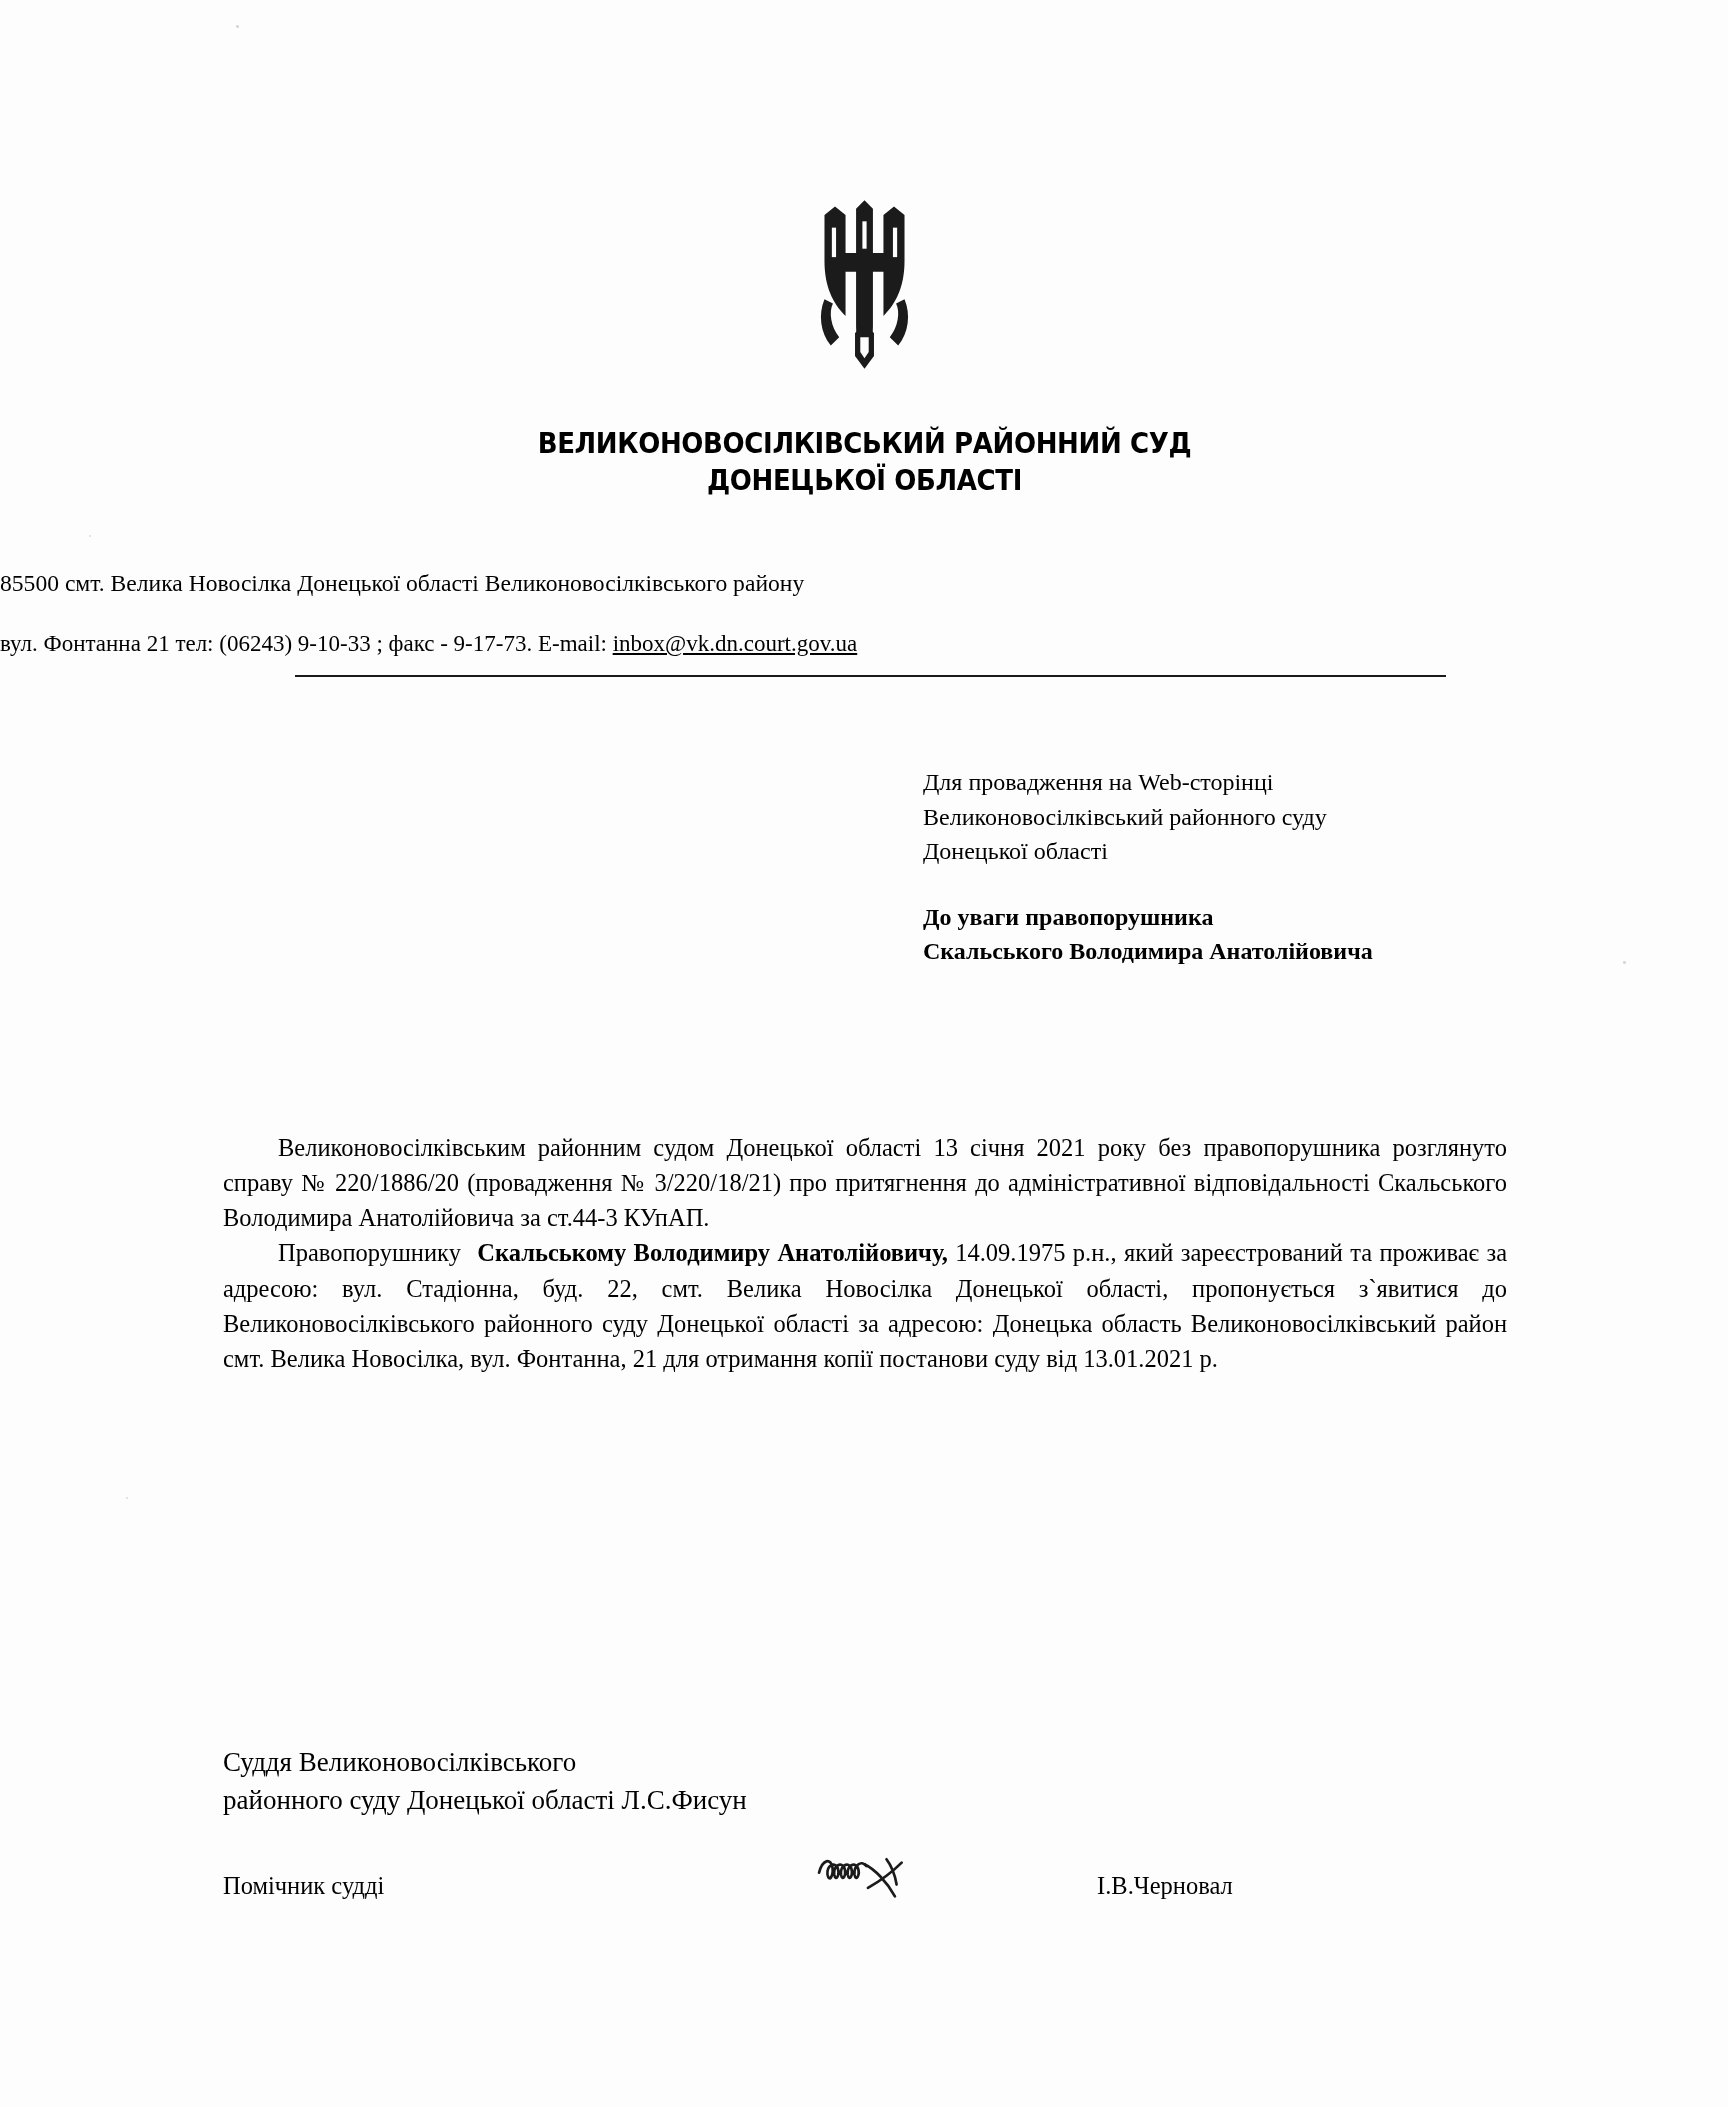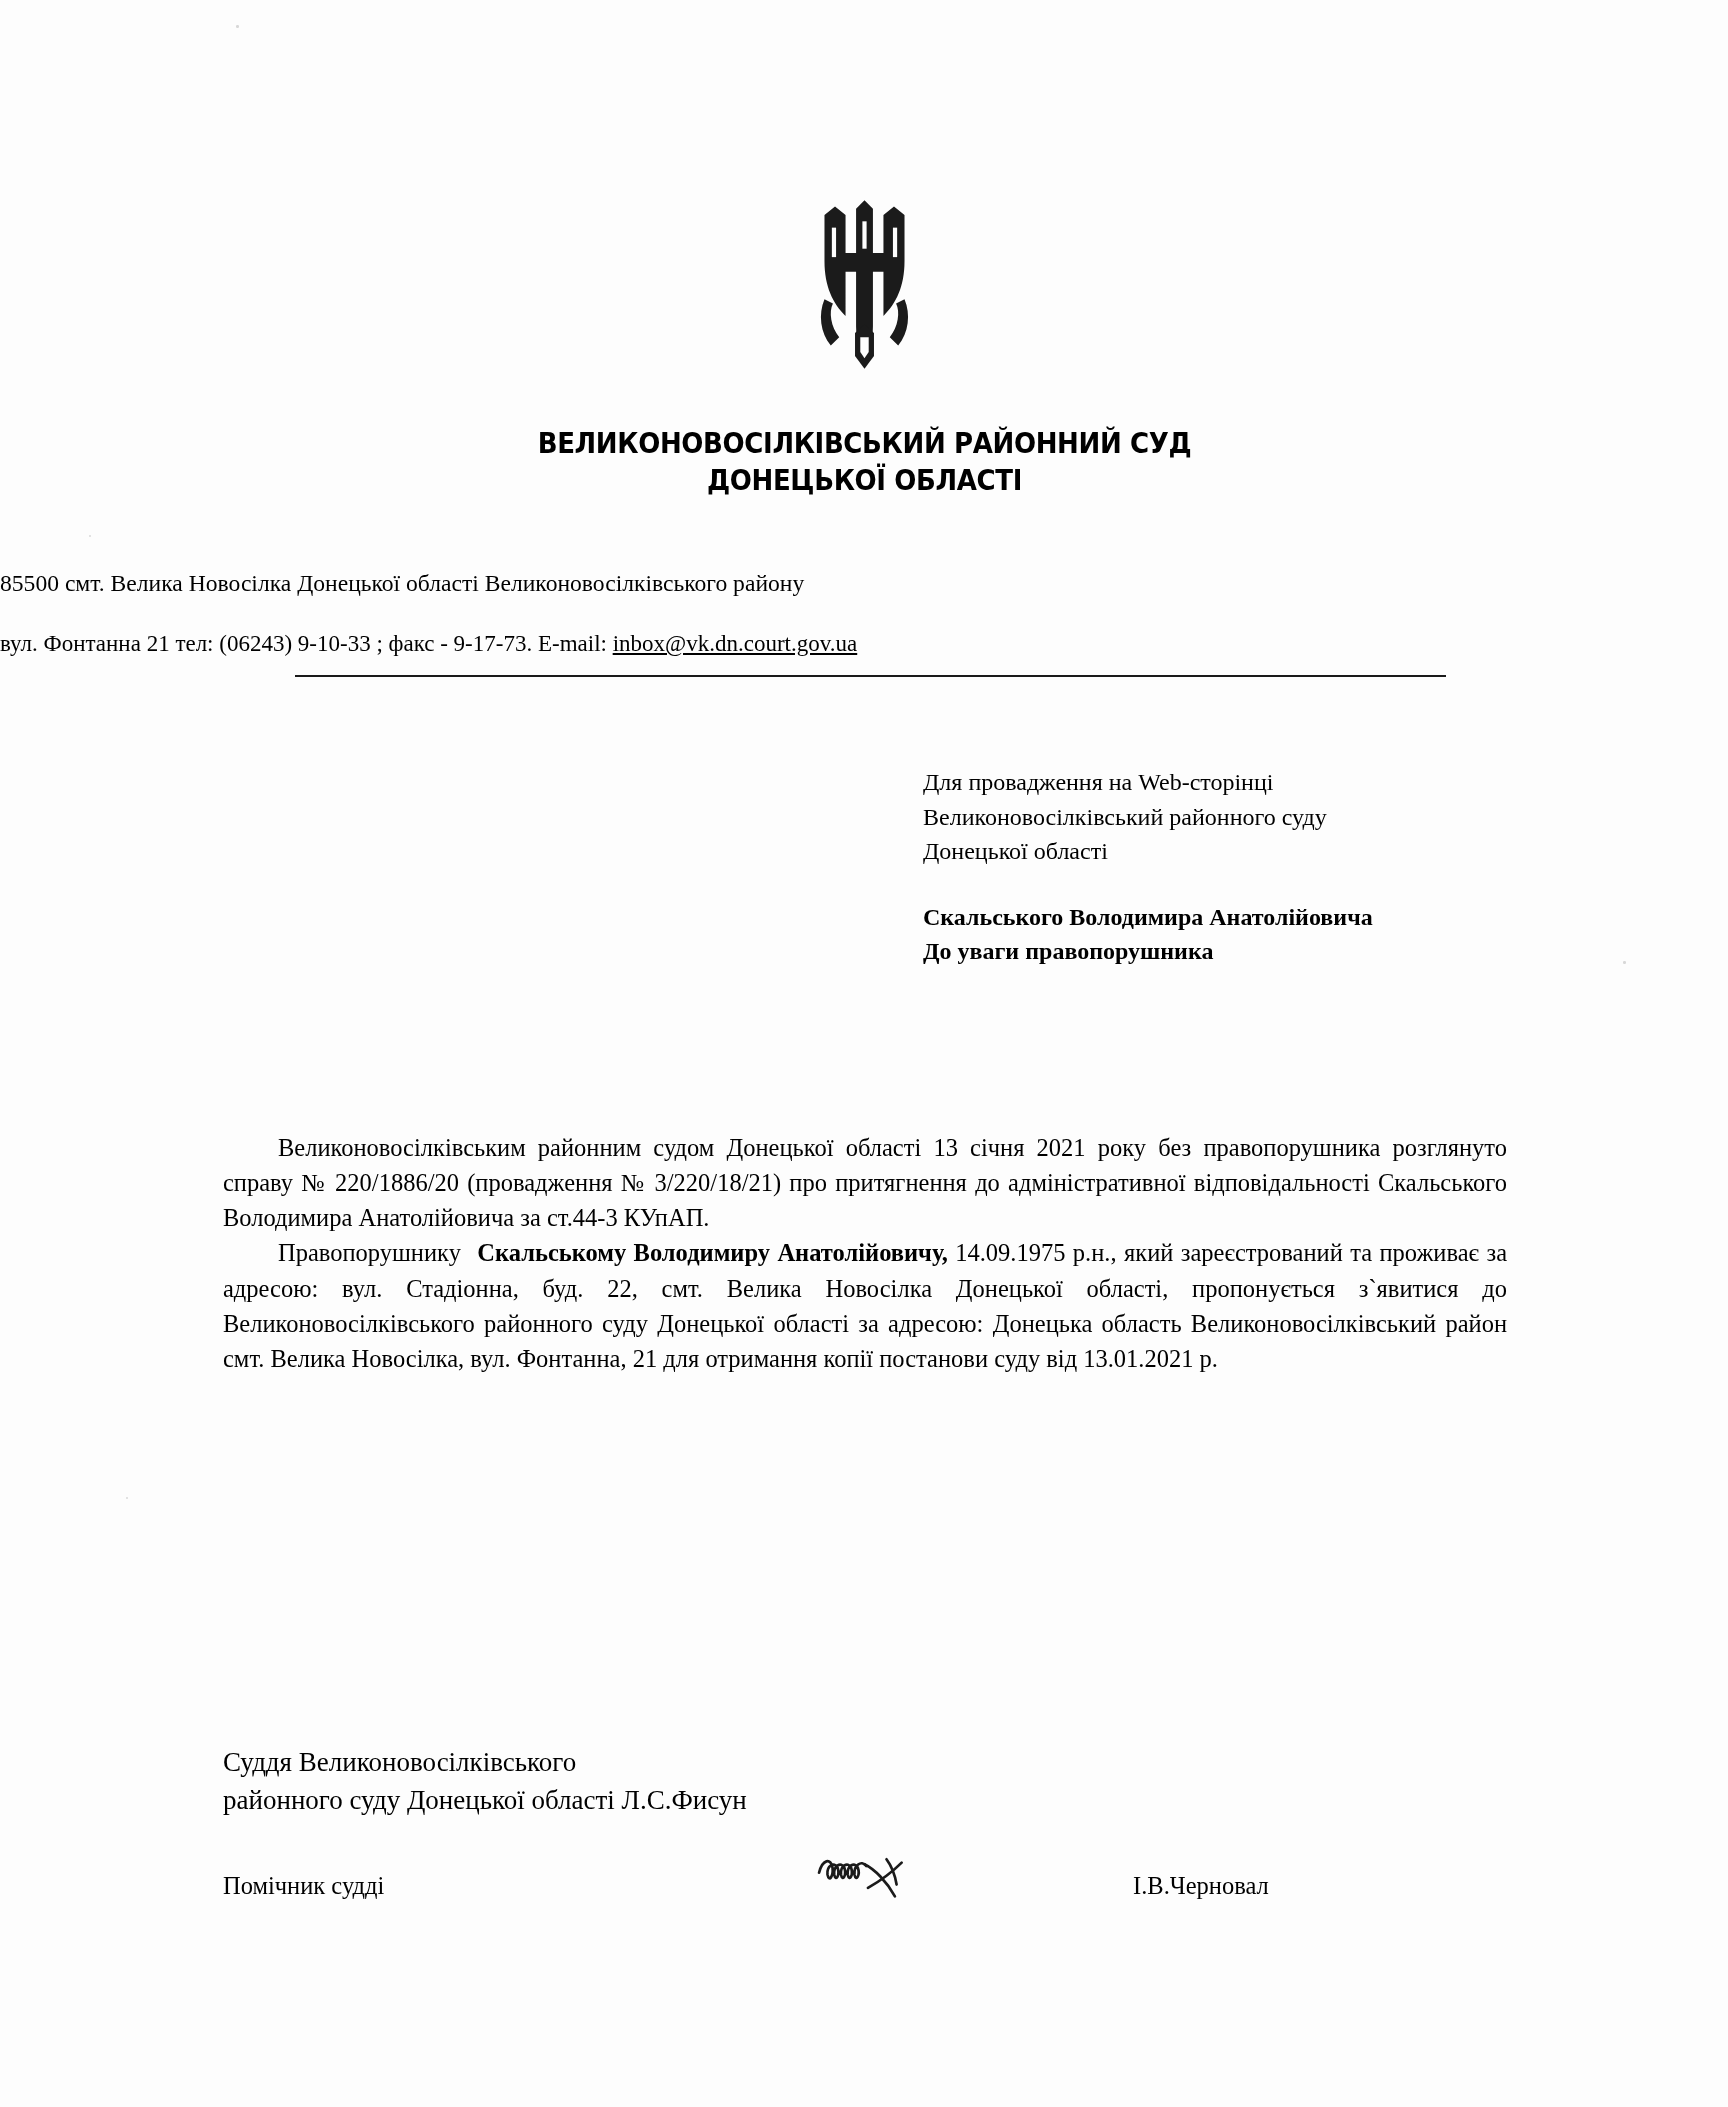--- a/index.html
+++ b/index.html
@@ -137,21 +137,21 @@
     line-height: 1.42;
   }
   .sig-assistant {
     position: absolute;
     left: 223px;
     top: 1872px;
     font-size: 24.5px;
   }
   .sig-name {
     position: absolute;
-    left: 1133px;
+    left: 1097px;
     top: 1872px;
     font-size: 24.5px;
   }
   .signature-mark {
     position: absolute;
     left: 814px;
     top: 1844px;
   }
 
   
@@ -198,22 +198,22 @@
     <div class="addr2">
       <span>вул. Фонтанна 21 тел: (06243)    9-10-33 ;   факс -  9-17-73.  E-mail: </span><span class="mail">inbox@vk.dn.court.gov.ua</span>
     </div>
     <div class="hrule"></div>
 
     <div class="addressee">
       <span>Для провадження на Web-сторінці</span><br>
       <span>Великоновосілківський районного суду</span><br>
       <span>Донецької області</span>
       <span class="gap"></span>
+      <span class="strong">До уваги правопорушника</span>
       <span class="strong">Скальського Володимира Анатолійовича</span>
-      <span class="strong">До уваги правопорушника</span>
     </div>
 
     <div class="body-text">
       <p class="j">Великоновосілківським районним судом Донецької області 13 січня 2021 року без правопорушника розглянуто справу № 220/1886/20 (провадження № 3/220/18/21) про притягнення до адміністративної відповідальності Скальського Володимира Анатолійовича за ст.44-3 КУпАП.</p>
       <p class="j"><span>Правопорушнику </span><b>Скальському Володимиру Анатолійовичу,</b><span> 14.09.1975 р.н., який зареєстрований та проживає за адресою: вул. Стадіонна, буд. 22, смт. Велика Новосілка Донецької області, пропонується з`явитися до Великоновосілківського районного суду Донецької області за адресою: Донецька область Великоновосілківський район смт. Велика Новосілка, вул. Фонтанна, 21 для отримання копії постанови суду від 13.01.2021 р.</span></p>
     </div>
 
     <div class="sig-judge">
       <span>Суддя Великоновосілківського</span><br>
       <span>районного суду Донецької області   Л.С.Фисун</span>

